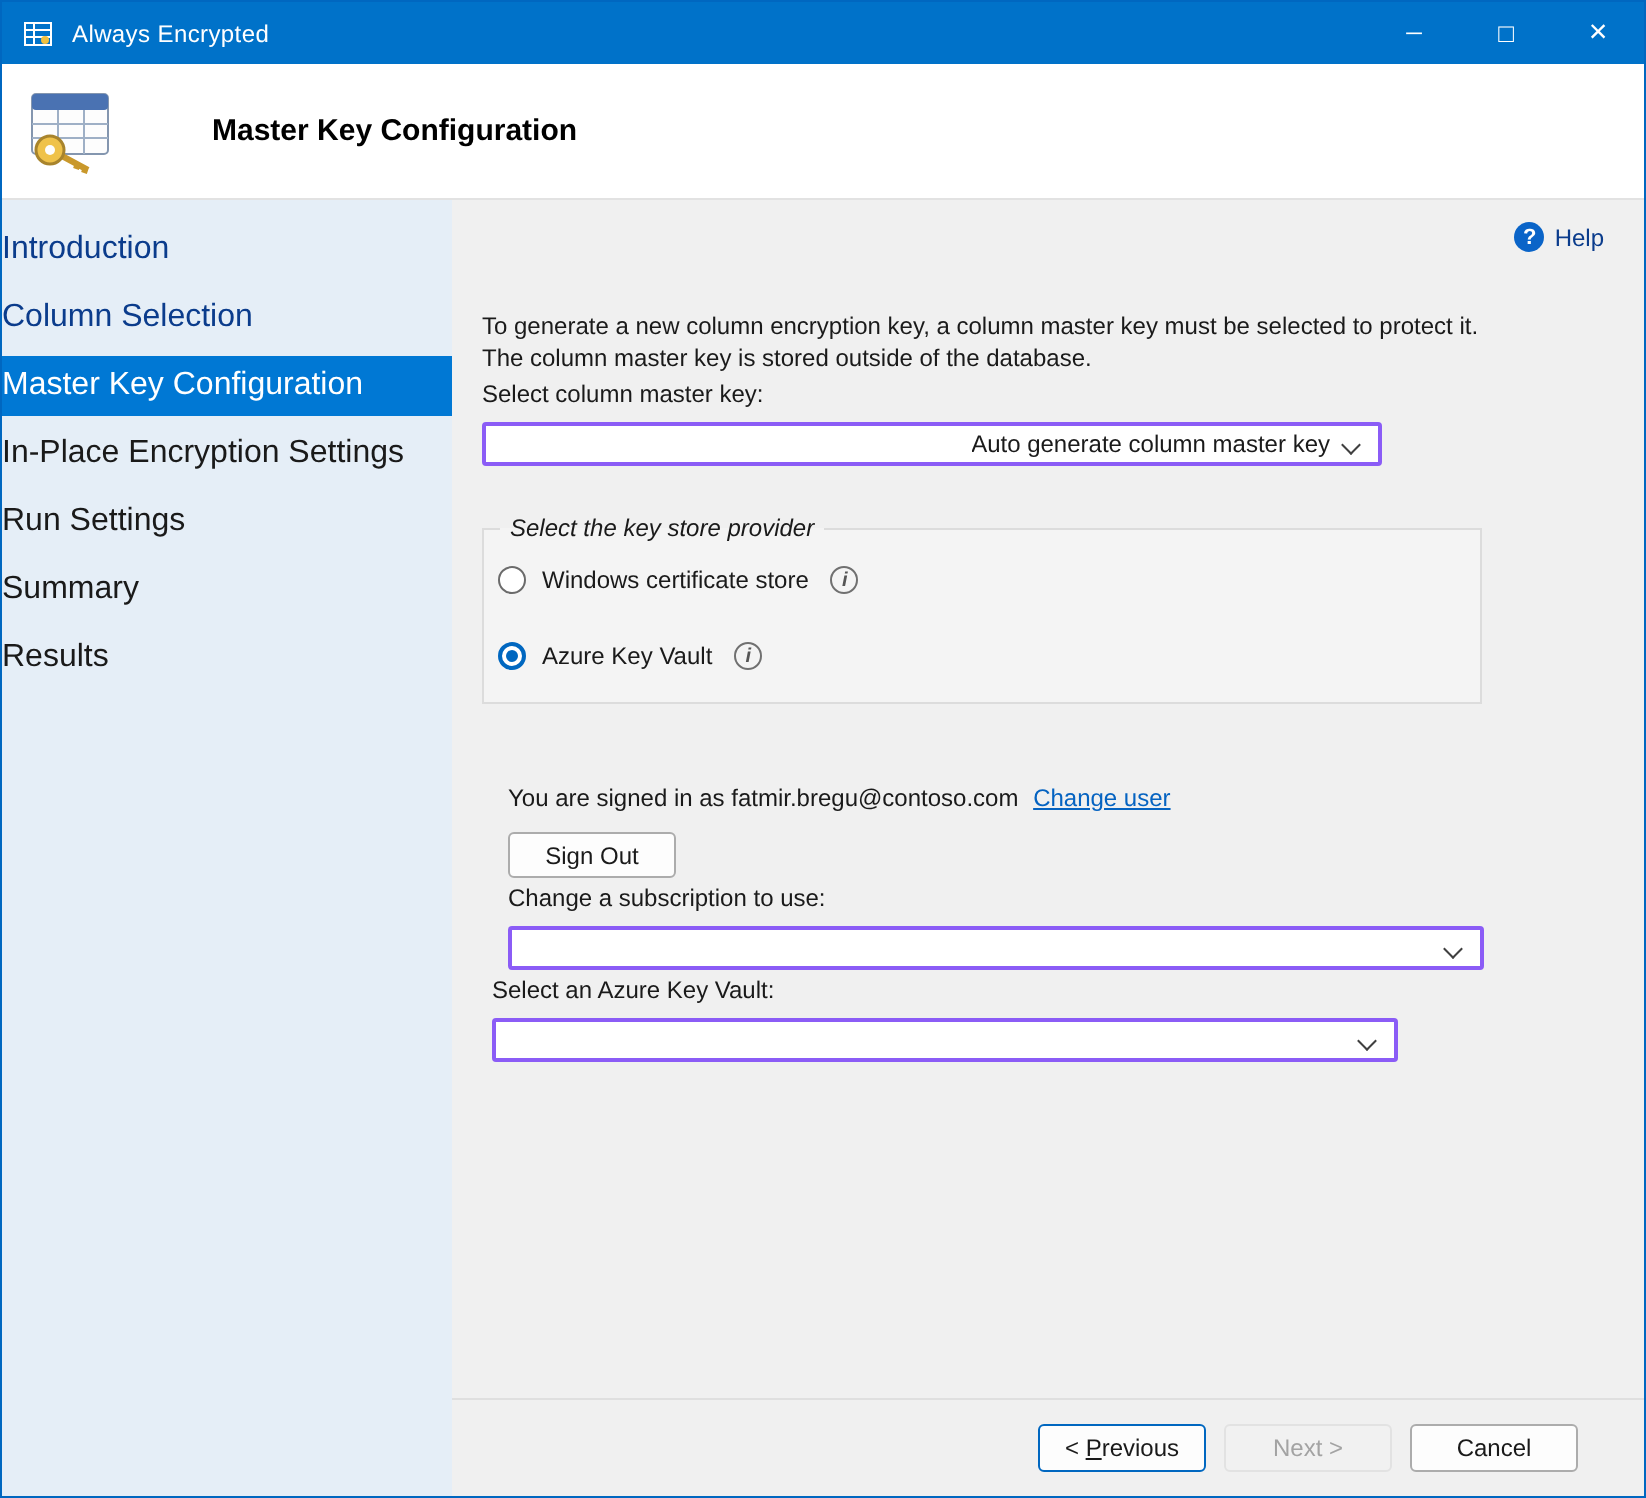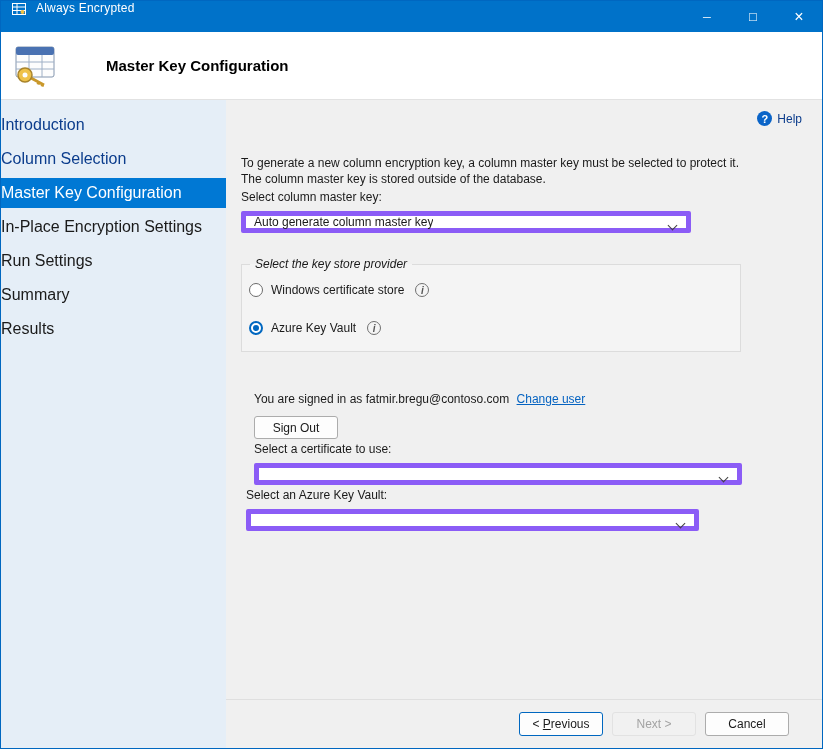--- a/index.html
+++ b/index.html
@@ -13,21 +13,21 @@
     width:823px; height:749px;
     border:1px solid #0067C0;
     display:flex; flex-direction:column;
     background:#F0F0F0; overflow:hidden;
   }
 
   
   .titlebar {
     flex:0 0 31px; height:31px;
     background:#0072C9; color:#fff;
-    display:flex; 
+    display:flex; align-items:center;
   }
   .titlebar .app-icon { margin:0 9px 0 10px; display:flex; }
   .titlebar .title { font-size:12px; letter-spacing:.2px; }
   .titlebar .spacer { flex:1; }
   .win-btn {
     width:46px; height:31px;
     display:flex; align-items:center; justify-content:center;
     color:#fff; cursor:default; user-select:none;
   }
   .win-btn.min { font-size:11px; }
@@ -75,23 +75,23 @@
     background:#0A64C8; color:#fff;
     font-size:11px; font-weight:bold;
     display:flex; align-items:center; justify-content:center;
   }
 
   .intro { margin-top:56px; width:520px; line-height:1.3; }
   .field-label { margin-top:3px; }
 
   .dropdown {
     margin-top:7px; height:22px;
-    background:#fff; border:5px solid #8b5cf6; border-radius:2px;
+    background:#fff; border:2px solid #8b5cf6; border-radius:2px;
     display:flex; align-items:center;
-    padding:0 24px 0 8px; position:relative; cursor:default;
+    padding:0 24px 0 8px; position:relative; cursor:default;justify-content:flex-end;
   }
   .dd-value { white-space:nowrap; overflow:hidden; }
   .chevron {
     position:absolute; right:10px; top:6px;
     width:7px; height:7px;
     border-right:1px solid #404040; border-bottom:1px solid #404040;
     transform:rotate(45deg);
   }
   .w450 { width:450px; }
   .w488 { width:488px; }
@@ -243,21 +243,21 @@
           </div>
         </fieldset>
 
         <div class="indent">
           <div class="signed-in">
             <span>You are signed in as fatmir.bregu@contoso.com</span>
             <a class="link">Change user</a>
           </div>
           <button class="btn signout">Sign Out</button>
 
-          <div class="field-label">Select a certificate to use:</div>
+          <div class="field-label">Change a subscription to use:</div>
           <div class="dropdown w488">
             <span class="dd-value"></span>
             <span class="chevron"></span>
           </div>
         </div>
 
         <div style="margin-left:5px;">
           <div class="field-label">Select an Azure Key Vault:</div>
           <div class="dropdown w453">
             <span class="dd-value"></span>

